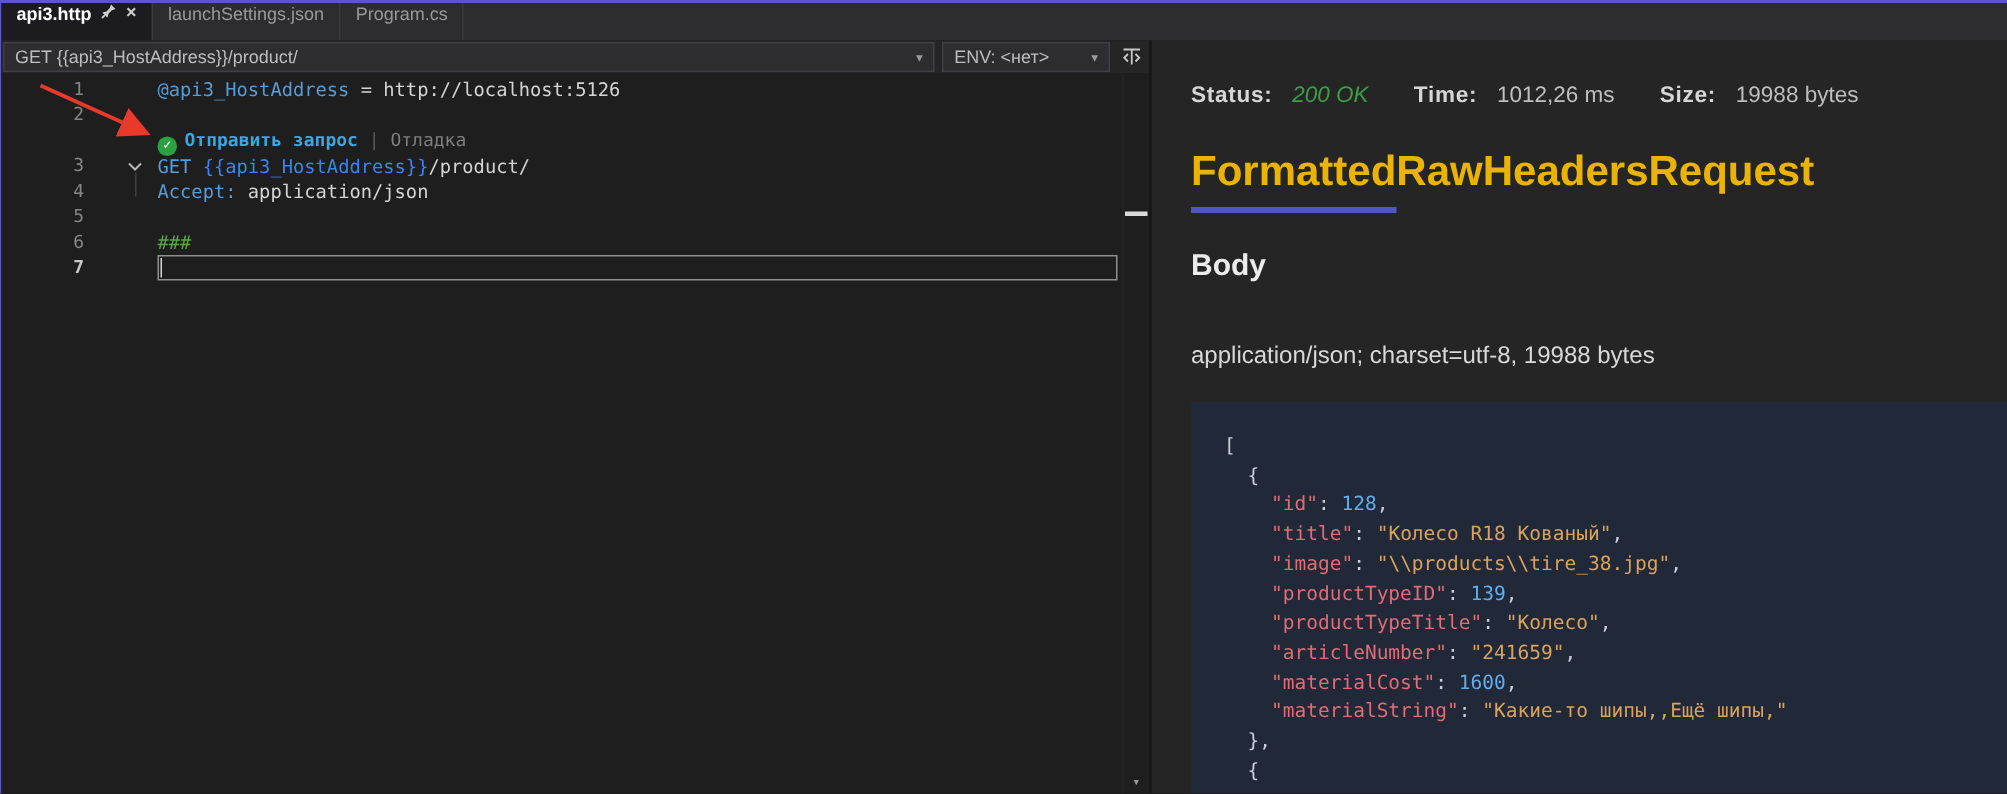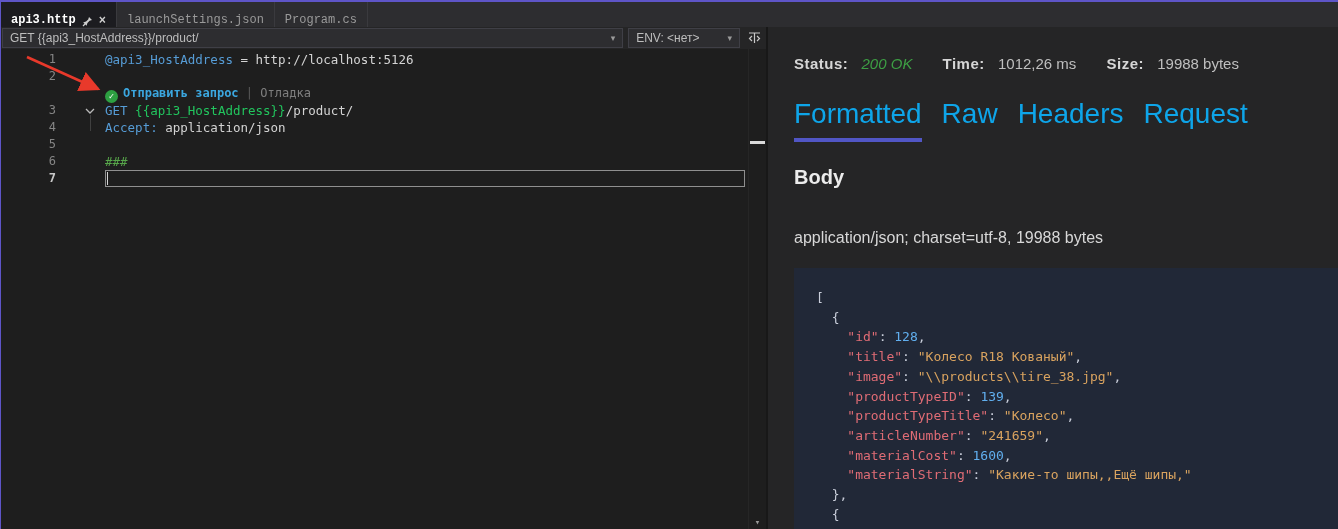--- a/index.html
+++ b/index.html
@@ -4,22 +4,22 @@
 <style>
   * { box-sizing: border-box; }
   html,body { margin:0; padding:0; background:#1e1e1e; }
   body { width:1338px; height:529px; overflow:hidden; font-family:"Liberation Sans",sans-serif; }
 
   .app { width:1338px; height:529px; border-top:2px solid #5e55c8; border-left:1px solid #5e55c8;
          background:#1e1e1e; position:relative; }
 
   
   .tabstrip { height:25px; background:#2d2d30; display:flex; align-items:stretch; }
-  .tab { display:flex; align-items:flex-end; gap:6px; padding:0 10px; font-size:12px;
-         color:#9a9a9a; border-right:1px solid #3a3a3e; cursor:default; white-space:nowrap;font-family:Liberation Mono, monospace; }
+  .tab { display:flex; align-items:flex-start; gap:6px; padding:0 10px; font-size:12px;
+         color:#9a9a9a; border-right:1px solid #3a3a3e; cursor:default; white-space:nowrap; }
   .tab.active { background:#1c1c20; color:#ffffff; font-weight:bold; }
   .tab .ticon { color:#cfcfcf; font-size:12px; line-height:1; }
   .pin svg { display:block; }
 
   
   .main { display:flex; height:502px; }
   .left { width:765px; display:flex; flex-direction:column; background:#1e1e1e; }
   .right { flex:1; background:#252526; position:relative; border-left:2px solid #181818; overflow:hidden; }
 
   
@@ -37,21 +37,21 @@
   .ed-row { display:flex; height:17px; line-height:17px; }
   .gut { width:58px; text-align:right; padding-right:3px; color:#858585; font-size:12px; flex:none; }
   .gut.cur { color:#c8c8c8; font-weight:bold; }
   .fold { width:46px; flex:none; position:relative; }
   .fold .chev { position:absolute; left:26px; top:5px; }
   .fold.guide::after { content:""; position:absolute; left:31px; top:-4px; height:16px; border-left:1px solid #404040; }
   .codeline { flex:1; white-space:pre; color:#d4d4d4; }
   .codeline.curbox { outline:1px solid #8f8f8f; outline-offset:-1px; margin-right:3px; }
   .caret-bar { display:inline-block; width:1px; height:13px; background:#d4d4d4; margin-left:2px; vertical-align:-2px; }
 
-  .tk-blue { color:#569cd6; } .tk-lb { color:#22c55e; } .tk-fg { color:#d4d4d4; }
+  .tk-blue { color:#569cd6; } .tk-lb { color:#3b82f6; } .tk-fg { color:#d4d4d4; }
   .tk-grn { color:#57a64a; } .tk-key { color:#e06c75; } .tk-str { color:#d9a35f; }
   .tk-num { color:#61afef; } .tk-p { color:#c9ceda; }
 
   .lens .codeline { font-size:12px; color:#7f7f7f; }
   .lens-check { display:inline-flex; width:13px; height:13px; border-radius:50%; background:#2da042; color:#fff;
                 font-size:9px; align-items:center; justify-content:center; margin-right:5px; vertical-align:-2px; }
   .lens-send { color:#3ba7e0; font-weight:bold; }
   .lens-sep { color:#5a5a5a; }
   .lens-debug { color:#7f7f7f; }
 
@@ -61,21 +61,21 @@
 
   .arrow-overlay { position:absolute; left:0; top:0; width:300px; height:120px; pointer-events:none; }
 
   
   .status-row { margin:28px 0 0 26px; font-size:15px; }
   .status-row .lbl { color:#d6d6d6; font-weight:bold; letter-spacing:.5px; margin-right:9px; }
   .status-row .gap { margin-right:26px; }
   .status-ok { color:#3d9e44;font-style:italic; }
   .status-val { color:#bfbfbf;text-align:center; }
 
-  .rtabs { margin:26px 0 0 26px; display:flex; gap:20px; font-size:28px; font-weight:normal; color:#0ea5e9; }
+  .rtabs { margin:26px 0 0 26px; display:flex; font-size:28px; font-weight:bold; color:#eab308; }
   .rtab { position:relative; padding-bottom:12px; cursor:default; }
   .rtab.active::after { content:""; position:absolute; left:0; right:0; bottom:0; height:4px; background:#5156c5; }
 
   .body-heading { margin:24px 0 0 26px; font-size:20px; font-weight:bold; color:#ececec; }
   .ctype { margin:40px 0 0 26px; font-size:16px; color:#d8d8d8; }
 
   .json-box { position:absolute; left:26px; right:0; top:241px; bottom:0; background:#212837;
               padding:20px 0 0 22px; overflow:hidden; }
   .json-line { font-family:"DejaVu Sans Mono","Liberation Mono",monospace; font-size:13px; line-height:19.7px; white-space:pre; }
 </style>

